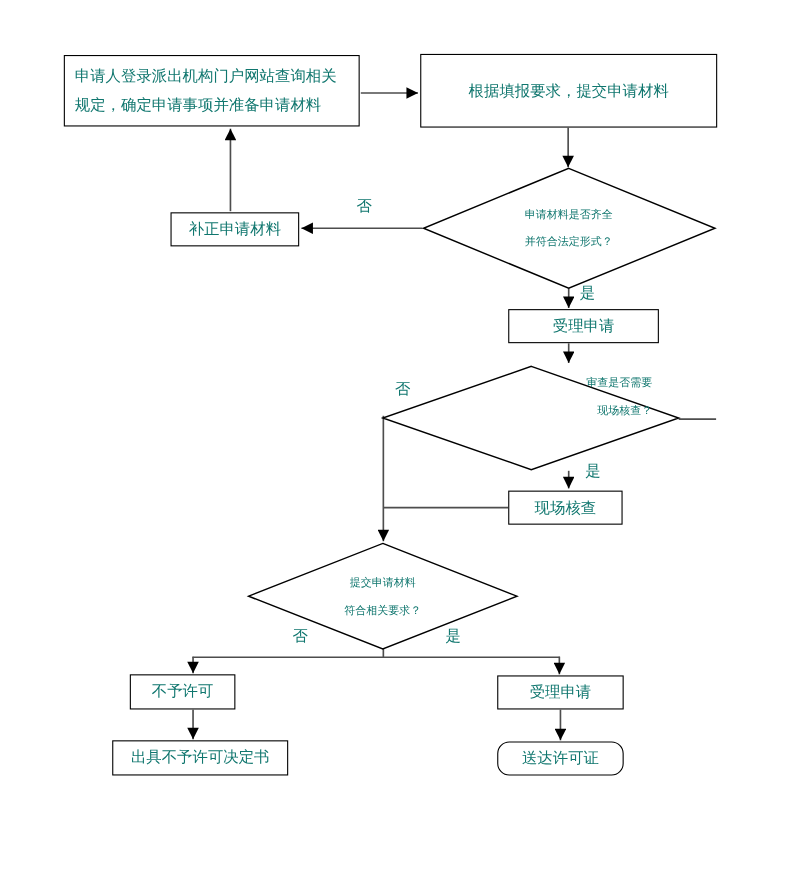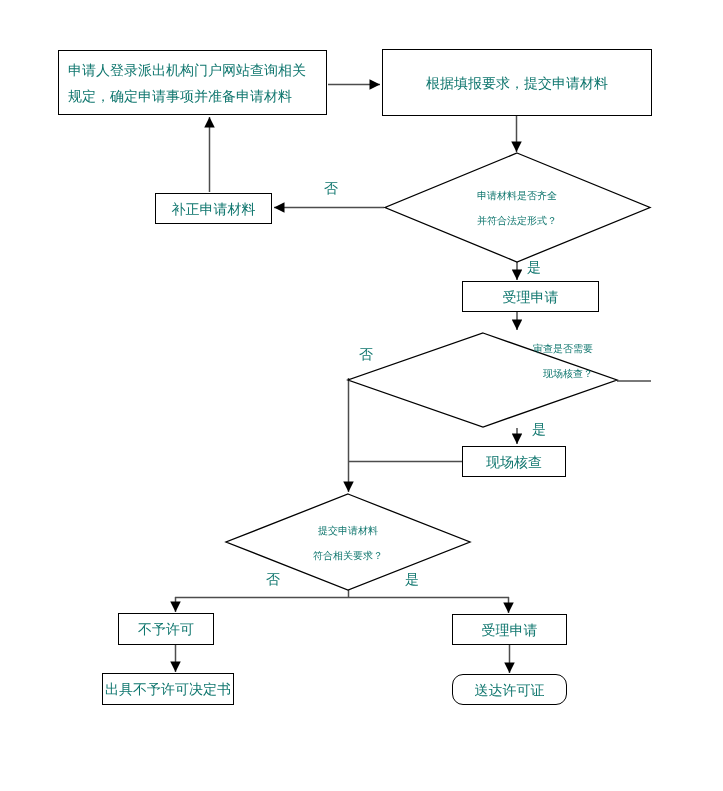--- a/index.html
+++ b/index.html
@@ -98,21 +98,21 @@
   <div class="box" style="left:155px; top:193px; width:117px; height:31px;">补正申请材料</div>
 
   <div class="box" style="left:382px; top:49px; width:270px; height:67px;">根据填报要求，提交申请材料</div>
 
   <div class="box" style="left:462px; top:281px; width:137px; height:31px;">受理申请</div>
 
   <div class="box" style="left:462px; top:446px; width:104px; height:31px;">现场核查</div>
 
   <div class="box" style="left:118px; top:613px; width:96px; height:32px;text-align:right;">不予许可</div>
 
-  <div class="box" style="left:102px; top:673px; width:132px; height:32px;">出具不予许可决定书</div>
+  <div class="box" style="left:102px; top:673px; width:160px; height:32px;">出具不予许可决定书</div>
 
   <div class="box" style="left:452px; top:614px; width:115px; height:31px;">受理申请</div>
 
   <div class="box" style="left:452px; top:674px; width:115px; height:31px;border-radius:11px;">送达许可证</div>
 
   <div class="dtext" style="left:407px; top:183px;">申请材料是否齐全
 并符合法定形式？</div>
 
   <div class="dtext" style="left:373px; top:336px;text-align:right;">审查是否需要
 现场核查？</div>

